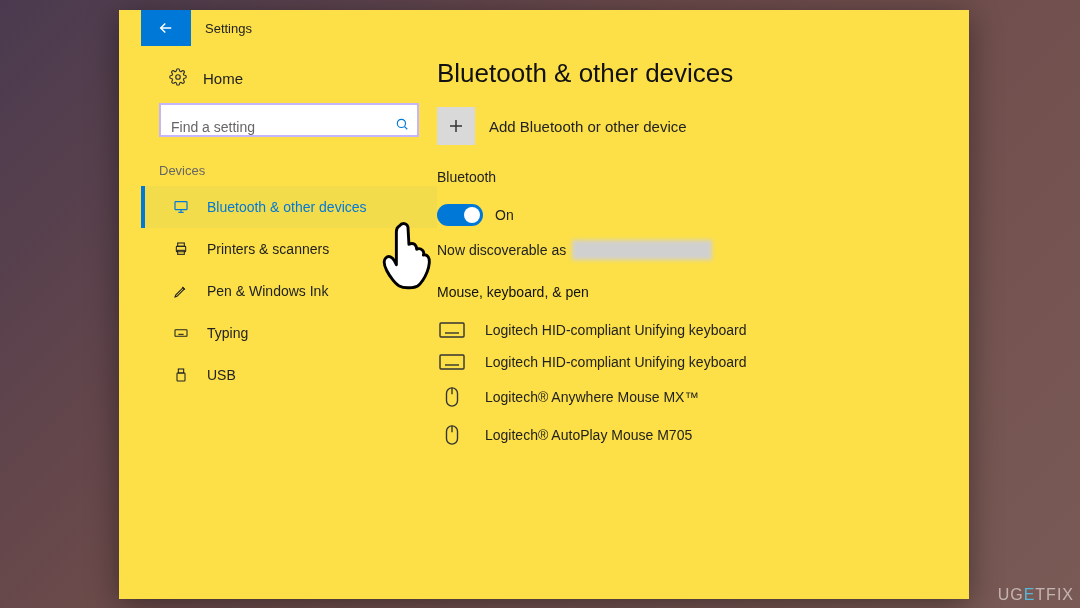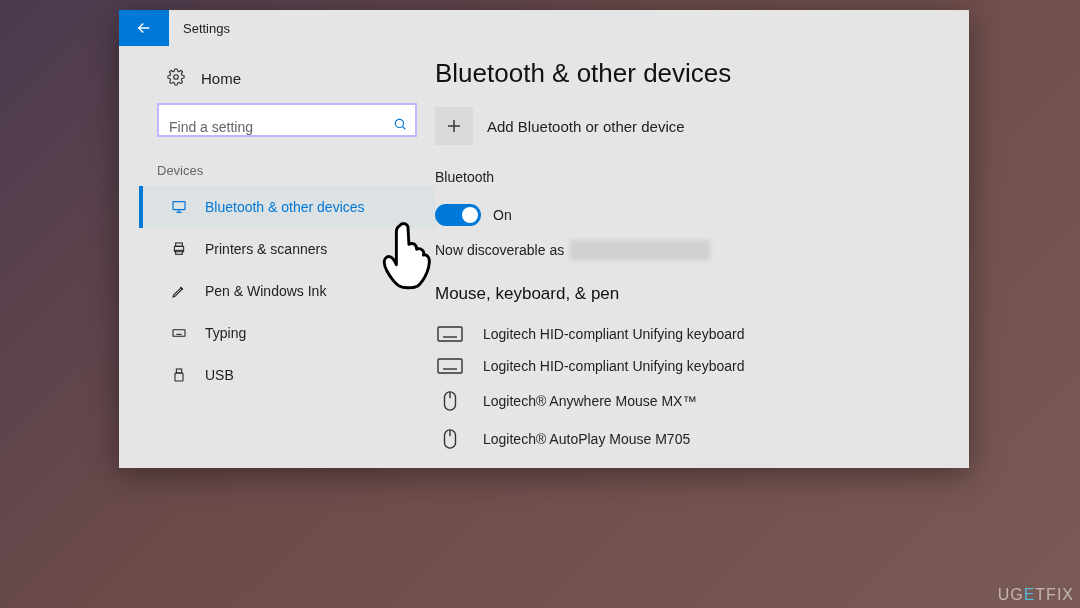--- a/index.html
+++ b/index.html
@@ -7,40 +7,41 @@
   body {
     font-family: "Segoe UI", Tahoma, sans-serif;
     background: linear-gradient(135deg, #4a3a4f 0%, #6b4a4a 40%, #7a5a55 100%);
     position: relative;
   }
   .window {
     position: absolute;
     left: 119px;
     top: 10px;
     width: 850px;
-    height: 458px;
-    background: #e5e5e5;
+    height: 589px;
+    background: #fde047;
     box-shadow: 0 6px 30px rgba(0,0,0,0.4);
     overflow: hidden;
+    padding-left: 22px;
   }
 
   
   .titlebar { display: flex; align-items: center; height: 36px; }
   .back-btn {
     width: 50px; height: 36px;
     background: #0078d7;
     display: flex; align-items: center; justify-content: center;
     color: #fff; cursor: pointer;
   }
   .back-btn svg { width: 18px; height: 18px; }
   .app-title { padding-left: 14px; font-size: 13px; color: #222; }
 
   
   .content { display: flex; height: calc(100% - 36px); }
-  .sidebar { width: 296px; padding: 12px 0 0 0; margin-left: 20px; }
+  .sidebar { width: 296px; padding: 12px 0 0 0; }
   .main { flex: 1; padding: 8px 24px 0 0; }
 
   
   .home-row {
     display: flex; align-items: center;
     padding: 10px 0 10px 28px;
     font-size: 15px; color: #222; cursor: pointer;
   }
   .home-row .icon { width: 18px; margin-right: 16px; color: #333; }
 
@@ -104,21 +105,21 @@
     width: 16px; height: 16px; border-radius: 50%; background: #fff;
   }
   .toggle-state { font-size: 14px; color: #222; }
 
   .discover-row { font-size: 14px; color: #222; display: flex; align-items: center; gap: 6px; margin-bottom: 24px; }
   .redact {
     display: inline-block; width: 140px; height: 20px;
     background: #d0d0d0; filter: blur(2px);
   }
 
-  .section-title { font-size: 17px; font-weight: 400; color: #111; margin-bottom: 14px; }
+  .section-title { font-size: 14px; font-weight: 400; color: #111; margin-bottom: 14px; }
   .dev-list { list-style: none; }
   .dev-item {
     display: flex; align-items: center;
     padding: 8px 0; font-size: 14px; color: #222;
   }
   .dev-item .dev-ico {
     width: 30px; margin-right: 18px; display: inline-flex; justify-content: center;
   }
 
   

